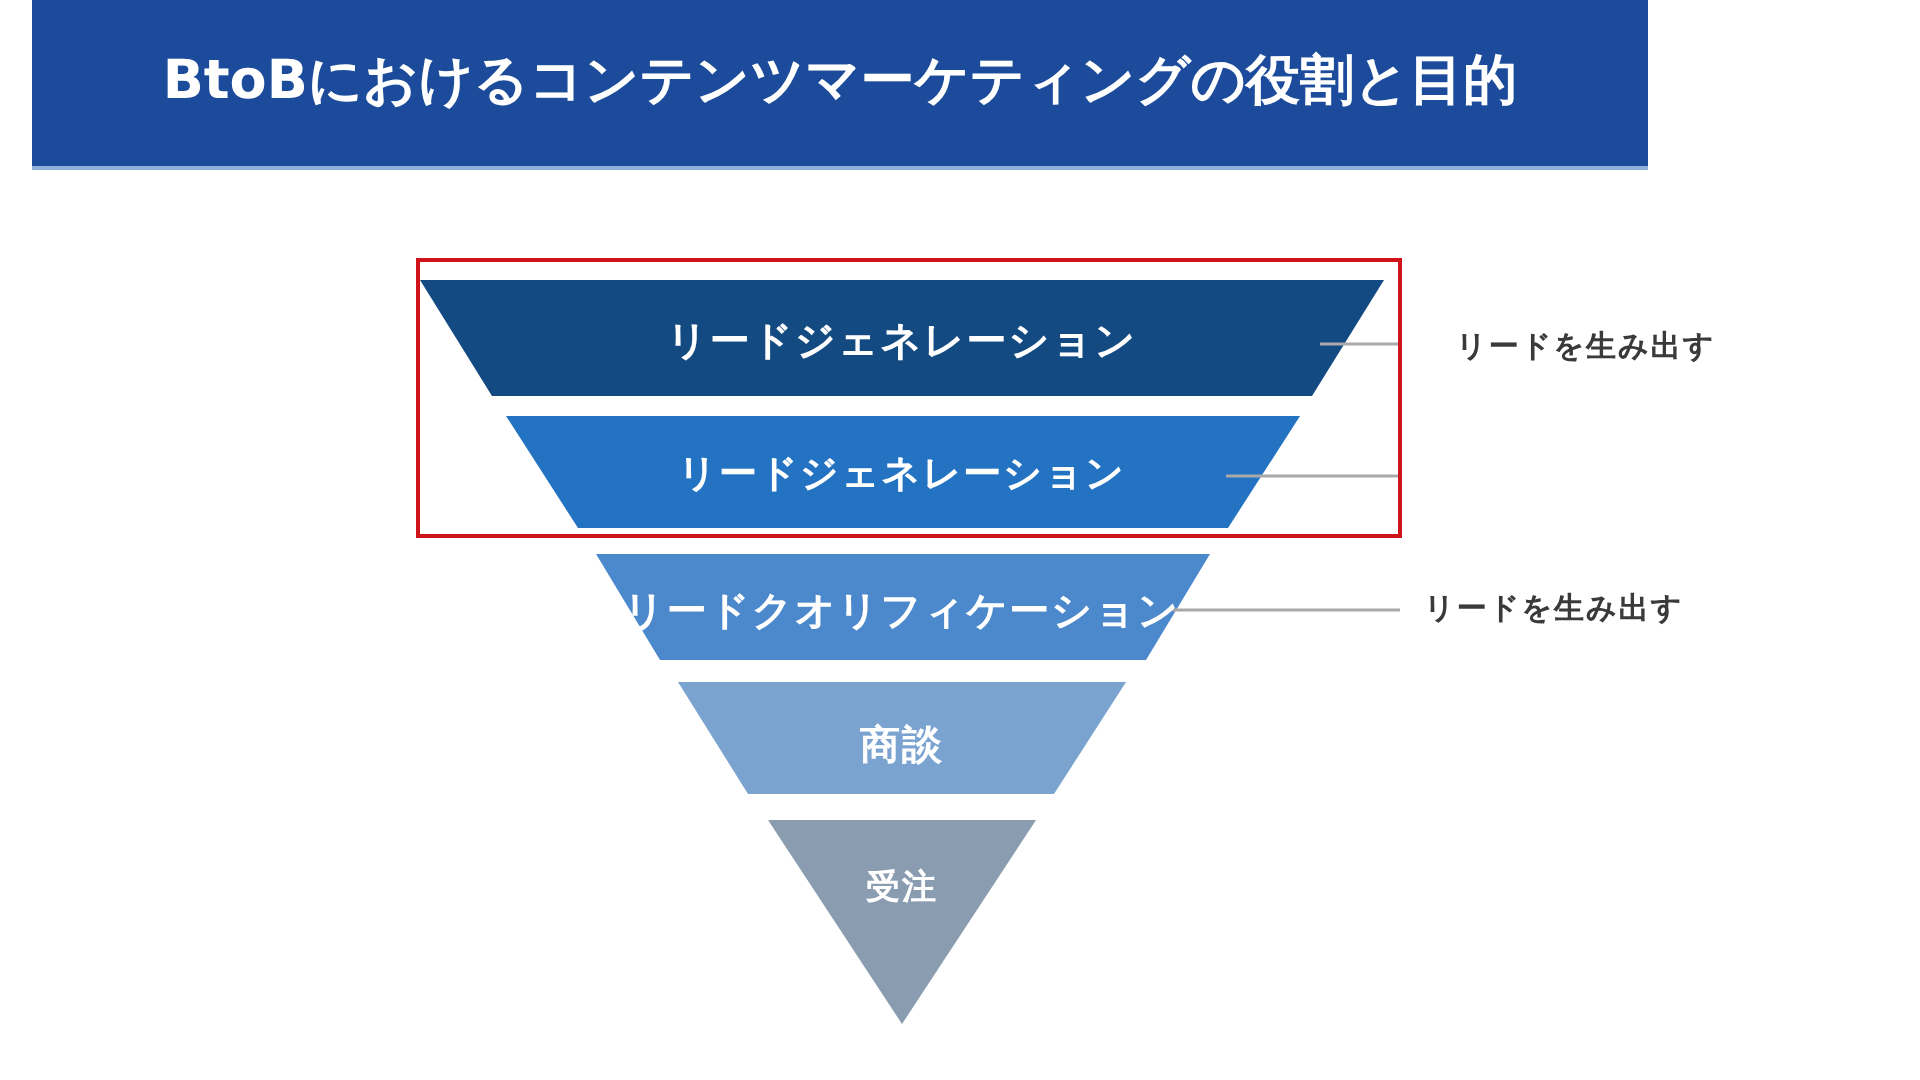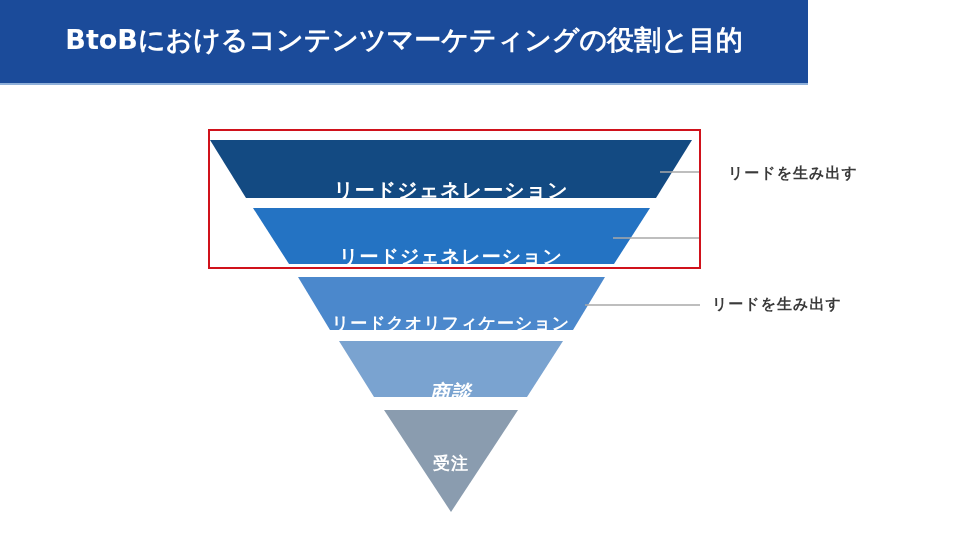--- a/index.html
+++ b/index.html
@@ -6,21 +6,21 @@
       margin: 0;
       padding: 0;
       width: 960px;
       height: 540px;
       background: #ffffff;
       overflow: hidden;
       font-family: "DejaVu Sans", sans-serif;
     }
     .header {
       position: absolute;
-      left: 0; top: 0;
+      left: 16px; top: 0;
       width: 808px;
       height: 83px;
       background: #1b4b9a;
       border-bottom: 2px solid #8fb0d9;
       display: flex;
       align-items: center;
       justify-content: center;
     }
     .header-title {
       color: #ffffff;
@@ -36,21 +36,20 @@
       height: 540px;
     }
     .seg-label {
       position: absolute;
       color: #ffffff;
       font-weight: bold;
       text-align: center;
       white-space: nowrap;
       transform: translateX(-50%);
       letter-spacing: 1px;
-      margin-top: 20px;
     }
     .side-label {
       position: absolute;
       color: #3a3a3a;
       font-size: 15px;
       font-weight: bold;
       white-space: nowrap;
       letter-spacing: 1px;
     }
     .highlight-box {
@@ -78,21 +77,21 @@
     <polygon points="339,341 563,341 527,397 374,397" fill="#7aa3d0"></polygon>
     <polygon points="384,410 518,410 451,512" fill="#8a9caf"></polygon>
 
     <line x1="660" y1="172" x2="700" y2="172" stroke="#a9a9a9" stroke-width="1.5"></line>
     <line x1="613" y1="238" x2="700" y2="238" stroke="#a9a9a9" stroke-width="1.5"></line>
     <line x1="585" y1="305" x2="700" y2="305" stroke="#a9a9a9" stroke-width="1.5"></line>
   </svg>
 
   <div class="seg-label" style="left:451px; top:157px; font-size:20px;">リードジェネレーション</div>
   <div class="seg-label" style="left:451px; top:224px; font-size:19px;">リードジェネレーション</div>
-  <div class="seg-label" style="left:451px; top:292px; font-size:17px;">リードクオリフィケーション</div>
-  <div class="seg-label" style="left:451px; top:359px; font-size:20px;font-style:italic;">商談</div>
+  <div class="seg-label" style="left:451px; top:292px; font-size:20px;">リードクオリフィケーション</div>
+  <div class="seg-label" style="left:451px; top:359px; font-size:20px;">商談</div>
   <div class="seg-label" style="left:451px; top:432px; font-size:17px;">受注</div>
 
   <div class="side-label" style="left:712px; top:164px;margin-left:16px;">リードを生み出す</div>
   <div class="side-label" style="left:712px; top:295px;">リードを生み出す</div>
 
   <div class="highlight-box"></div>
 </div>
 
 </body></html>

